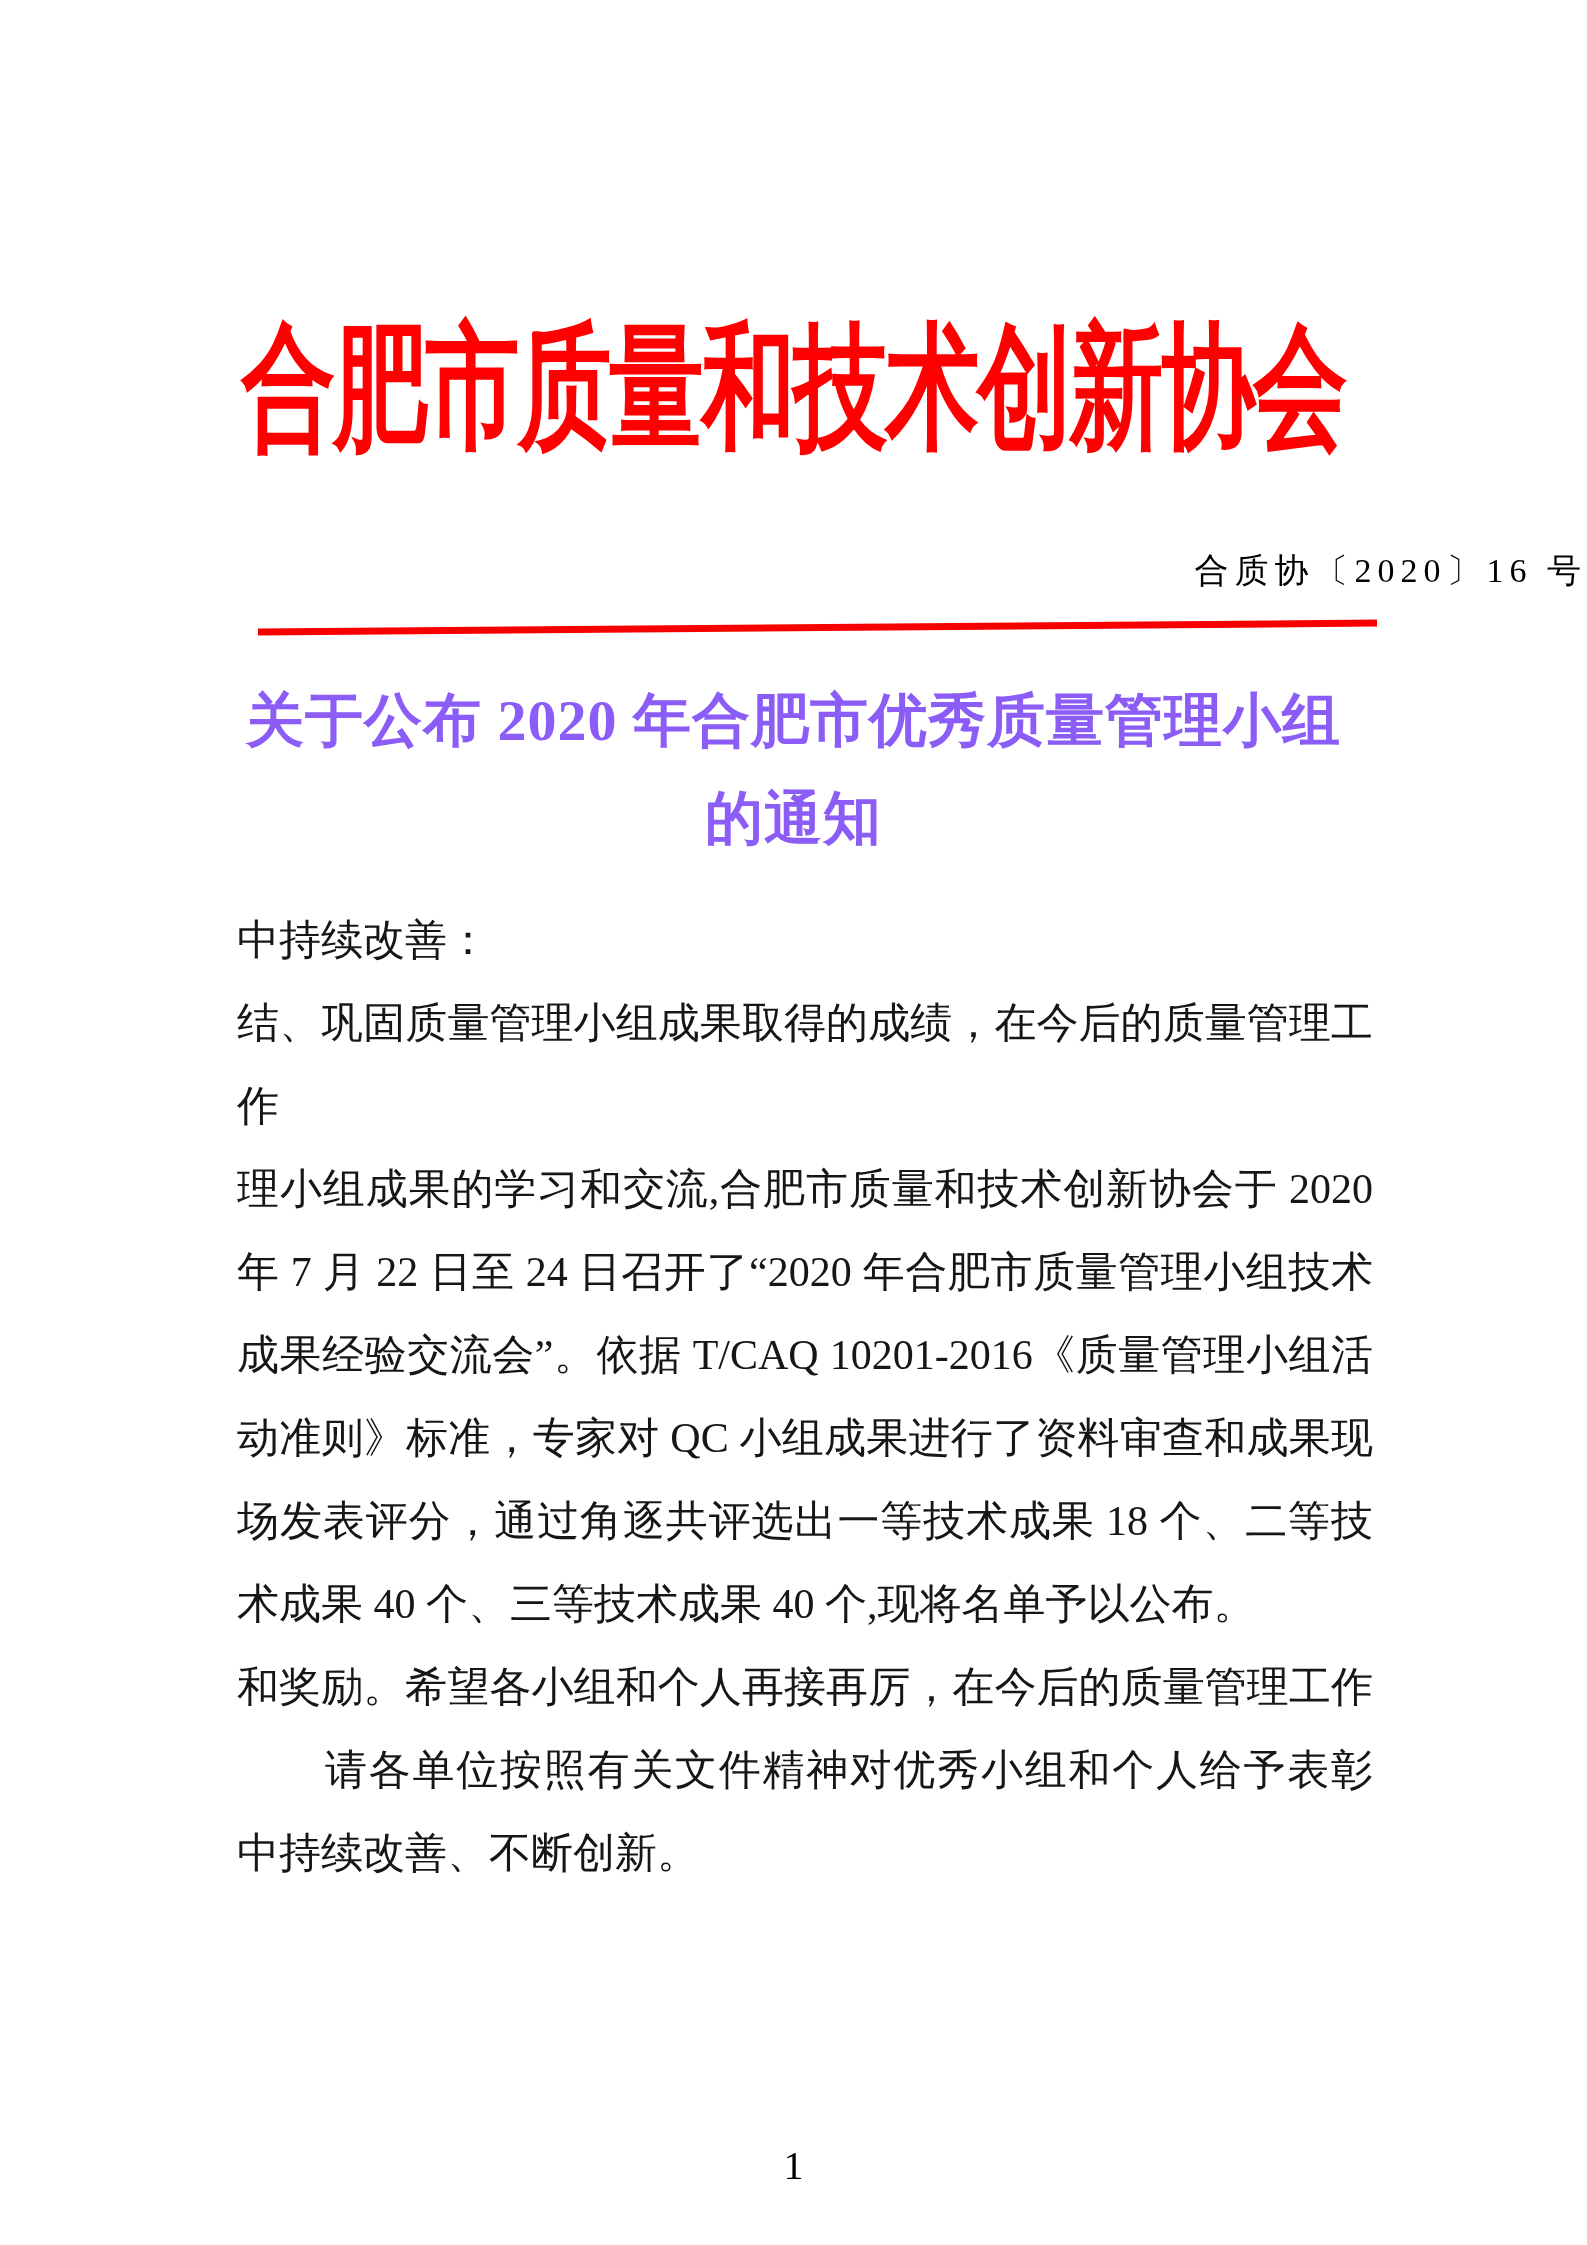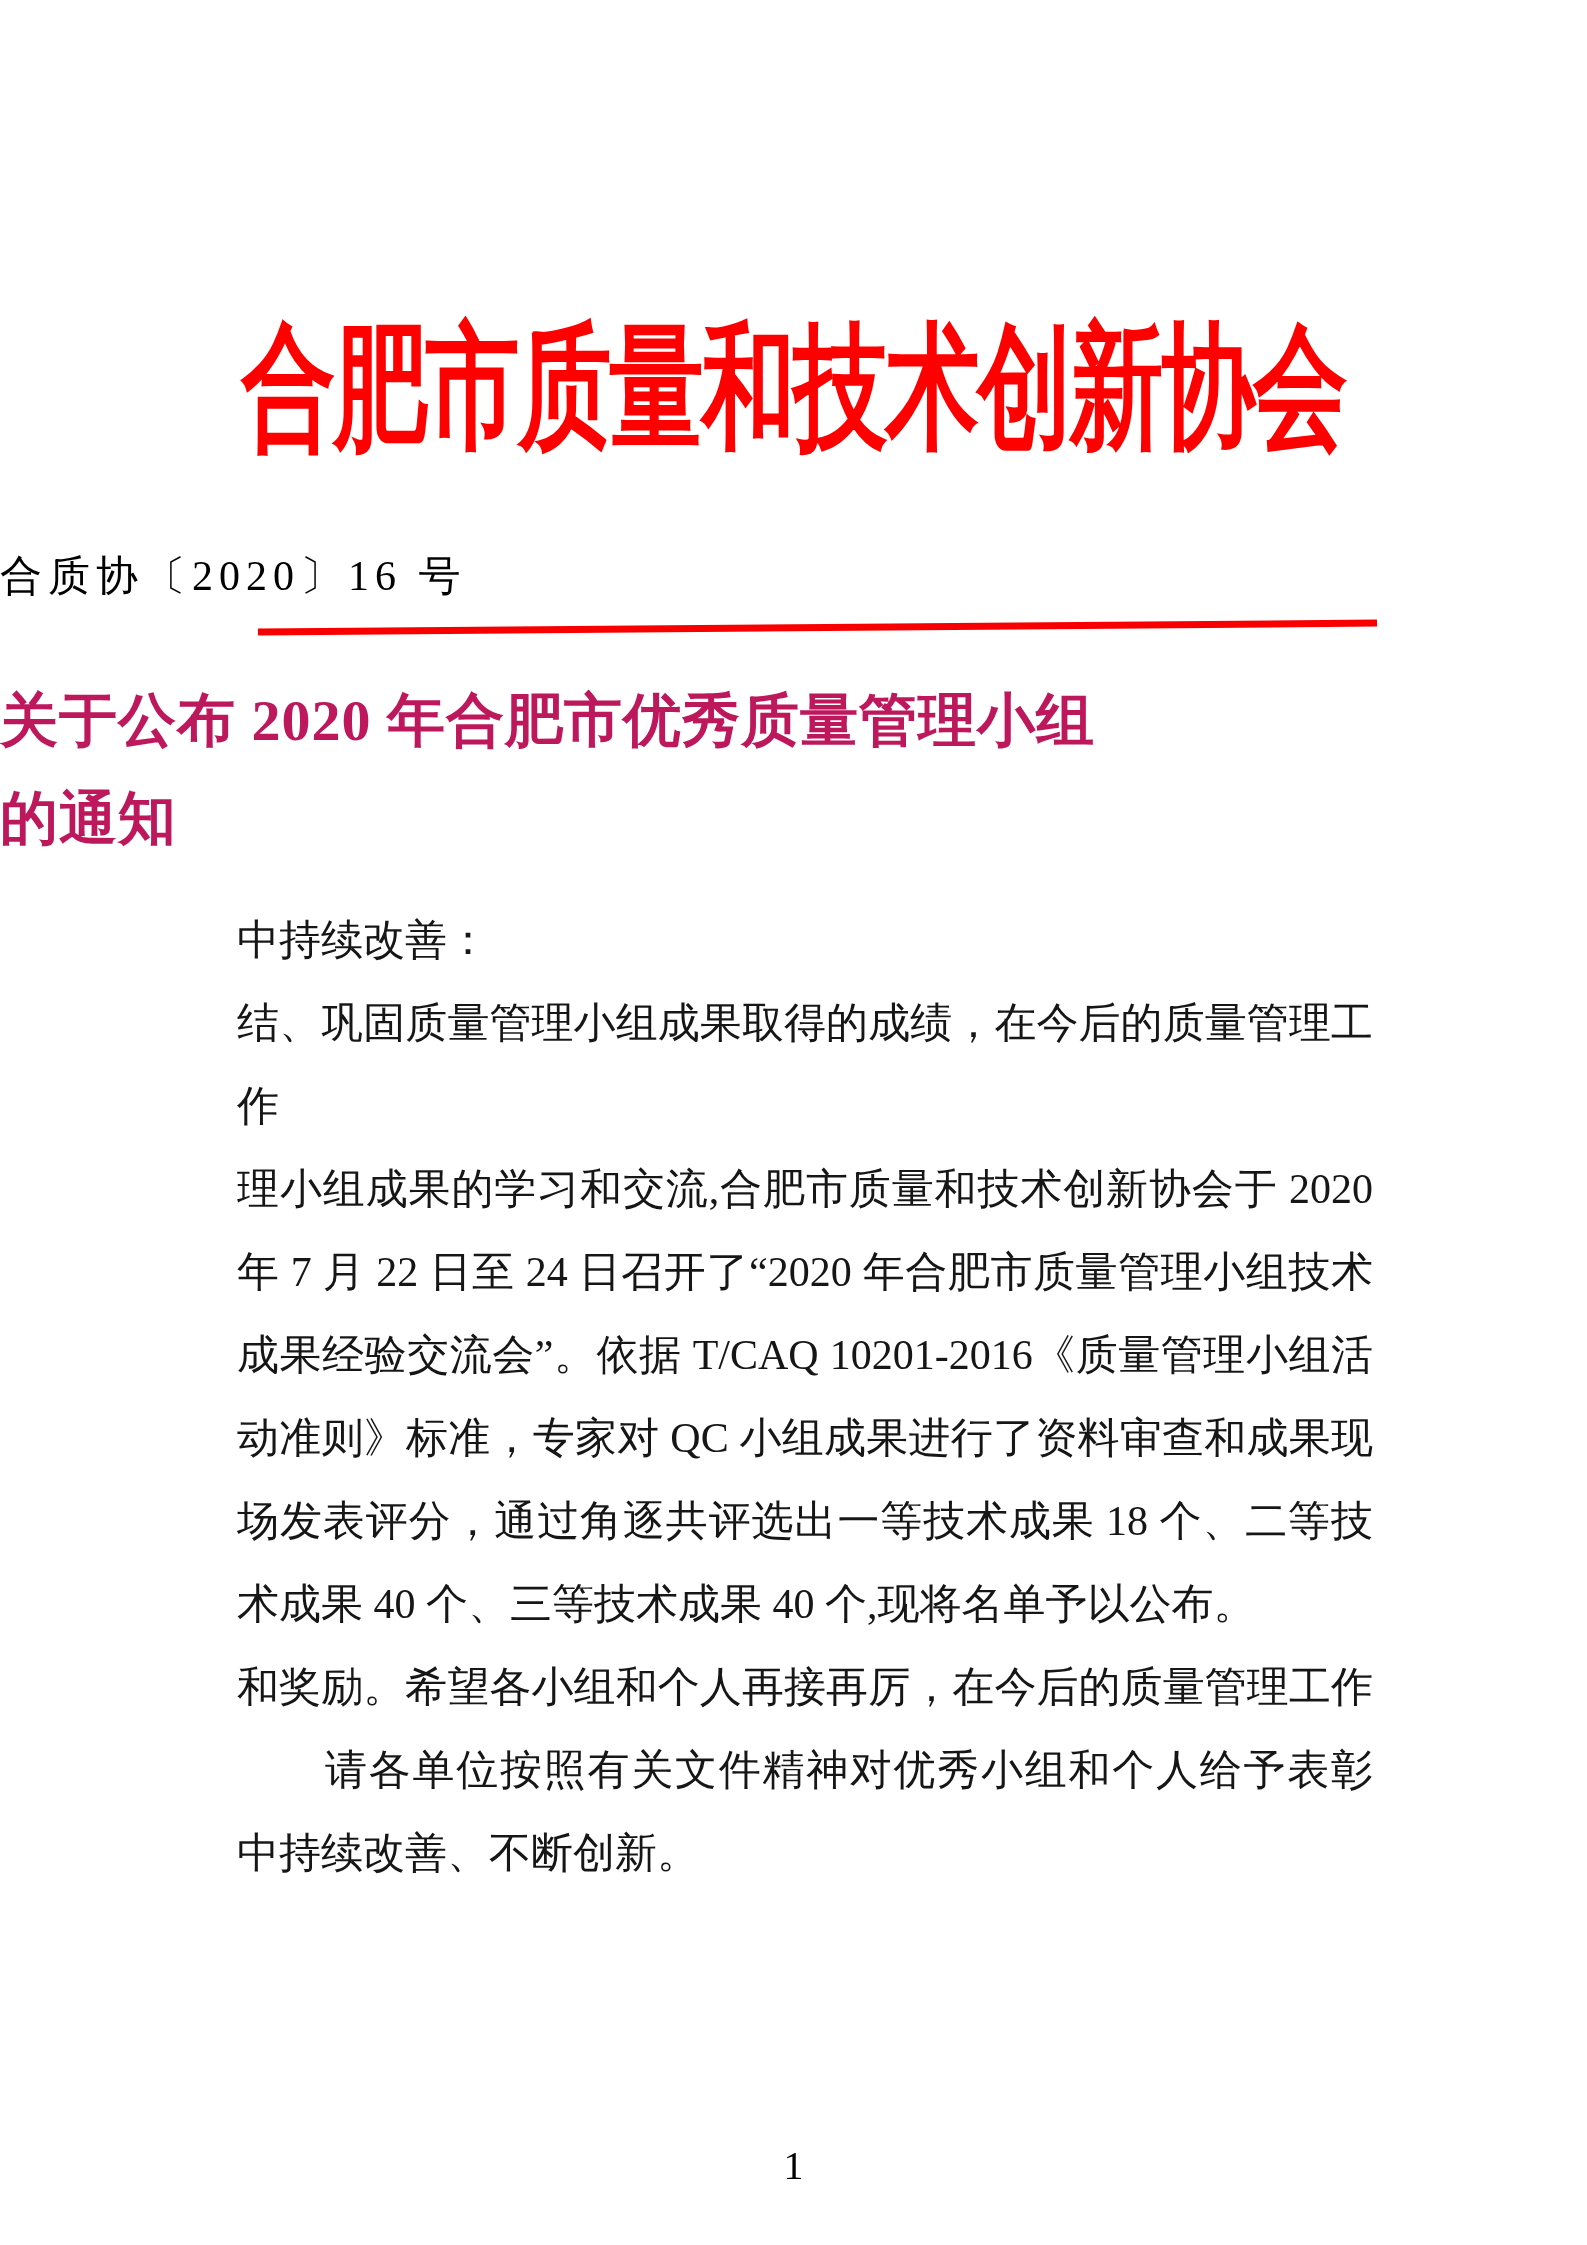--- a/index.html
+++ b/index.html
@@ -26,44 +26,45 @@
     color: #fe0000;
     transform: scaleY(1.45);
     transform-origin: center center;
     white-space: nowrap;
   }
   .doc-number {
     position: absolute;
     top: 548px;
     left: 0;
     width: 100%;
-    text-align: left;
-    font-size: 42px;
+    text-align: right;
+    font-size: 34px;
     letter-spacing: 6px;
     color: #000000;
   }
   .red-rule {
     position: absolute;
     top: 624px;
     left: 258px;
     width: 1119px;
     height: 7px;
     background: #f80000;
     transform: rotate(-0.45deg);
     transform-origin: center center;
   }
   .doc-title {
     position: absolute;
     top: 672px;
     left: 0;
     width: 100%;
+    text-align: center;
     font-size: 58px;
     font-weight: bold;
     line-height: 98px;
-    color: #be185d;
+    color: #8b5cf6;
     letter-spacing: 1px;
   }
   .body-text {
     position: absolute;
     top: 899px;
     left: 237px;
     width: 1136px;
     font-size: 42px;
     line-height: 83px;
     color: #161616;

